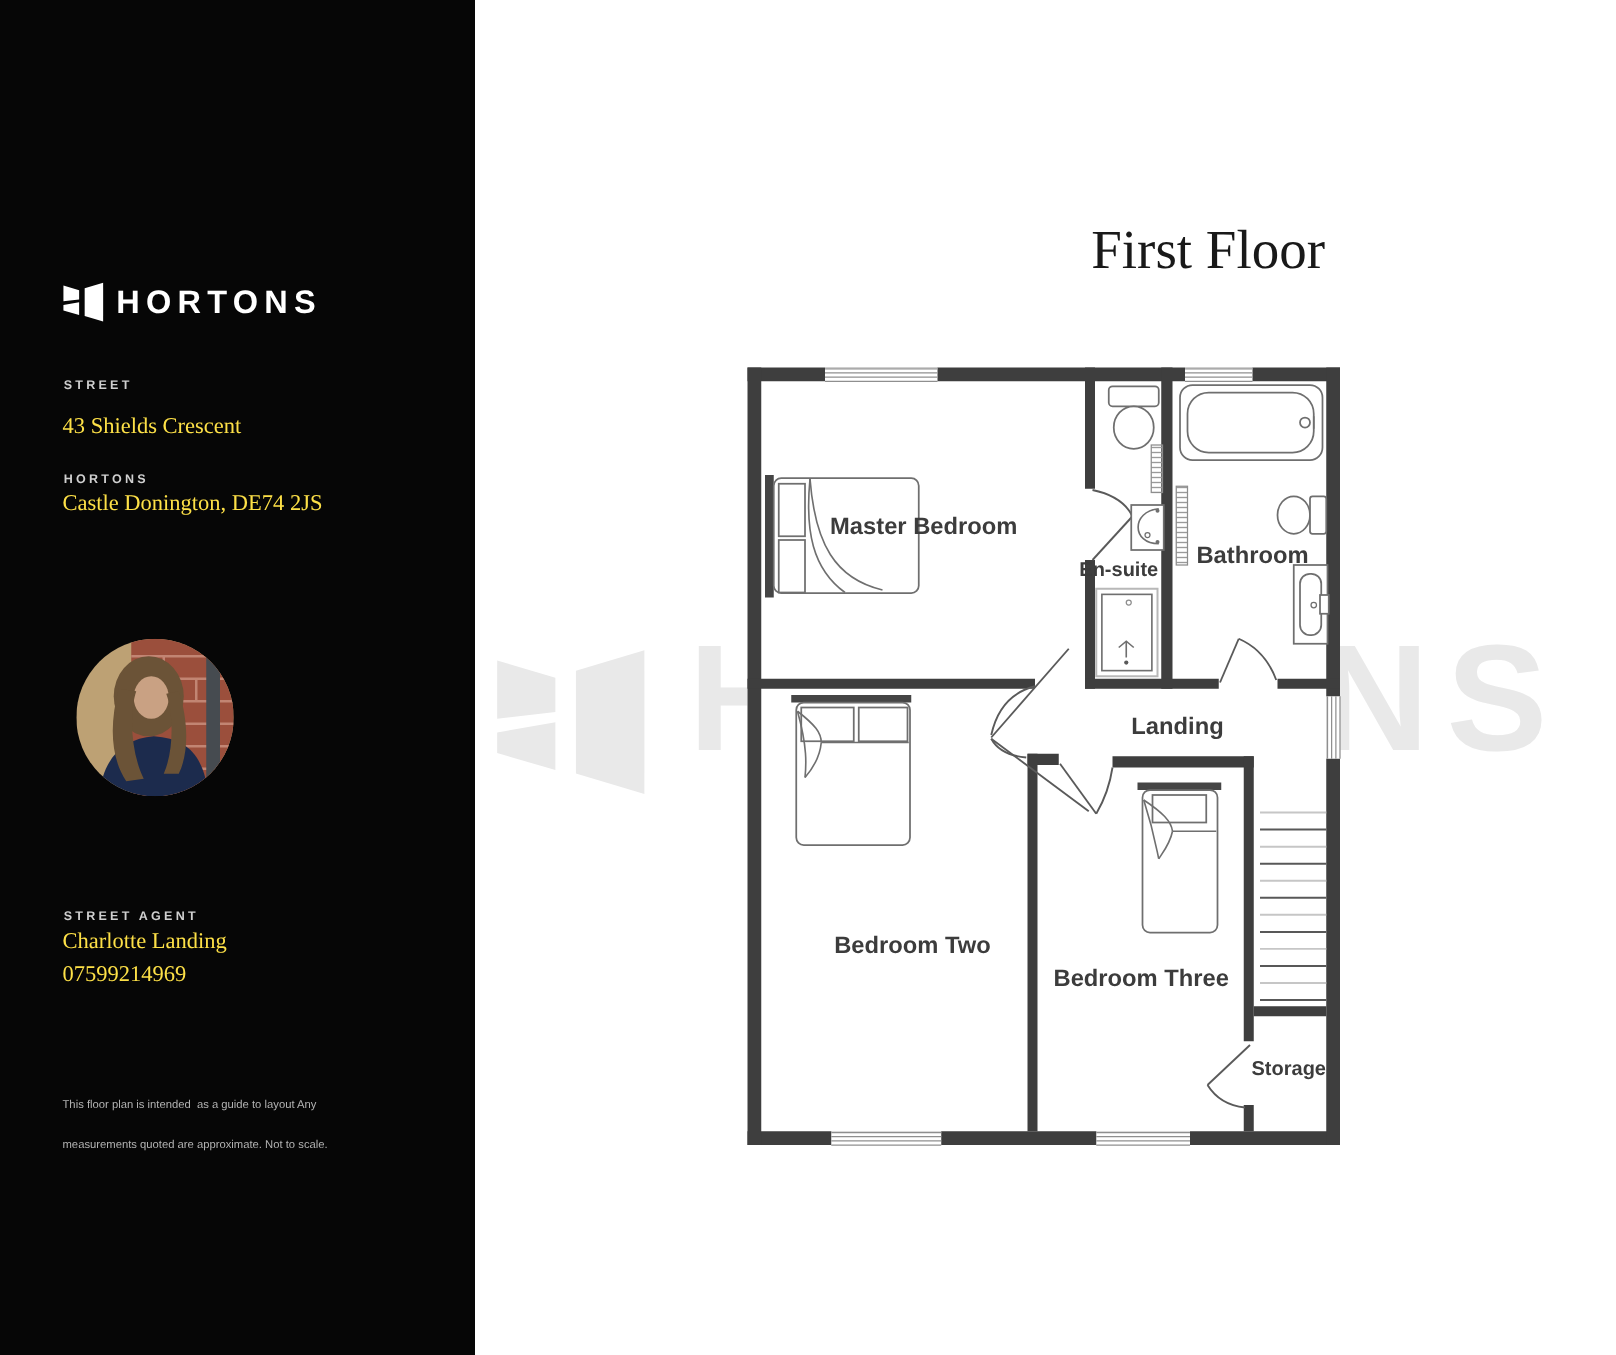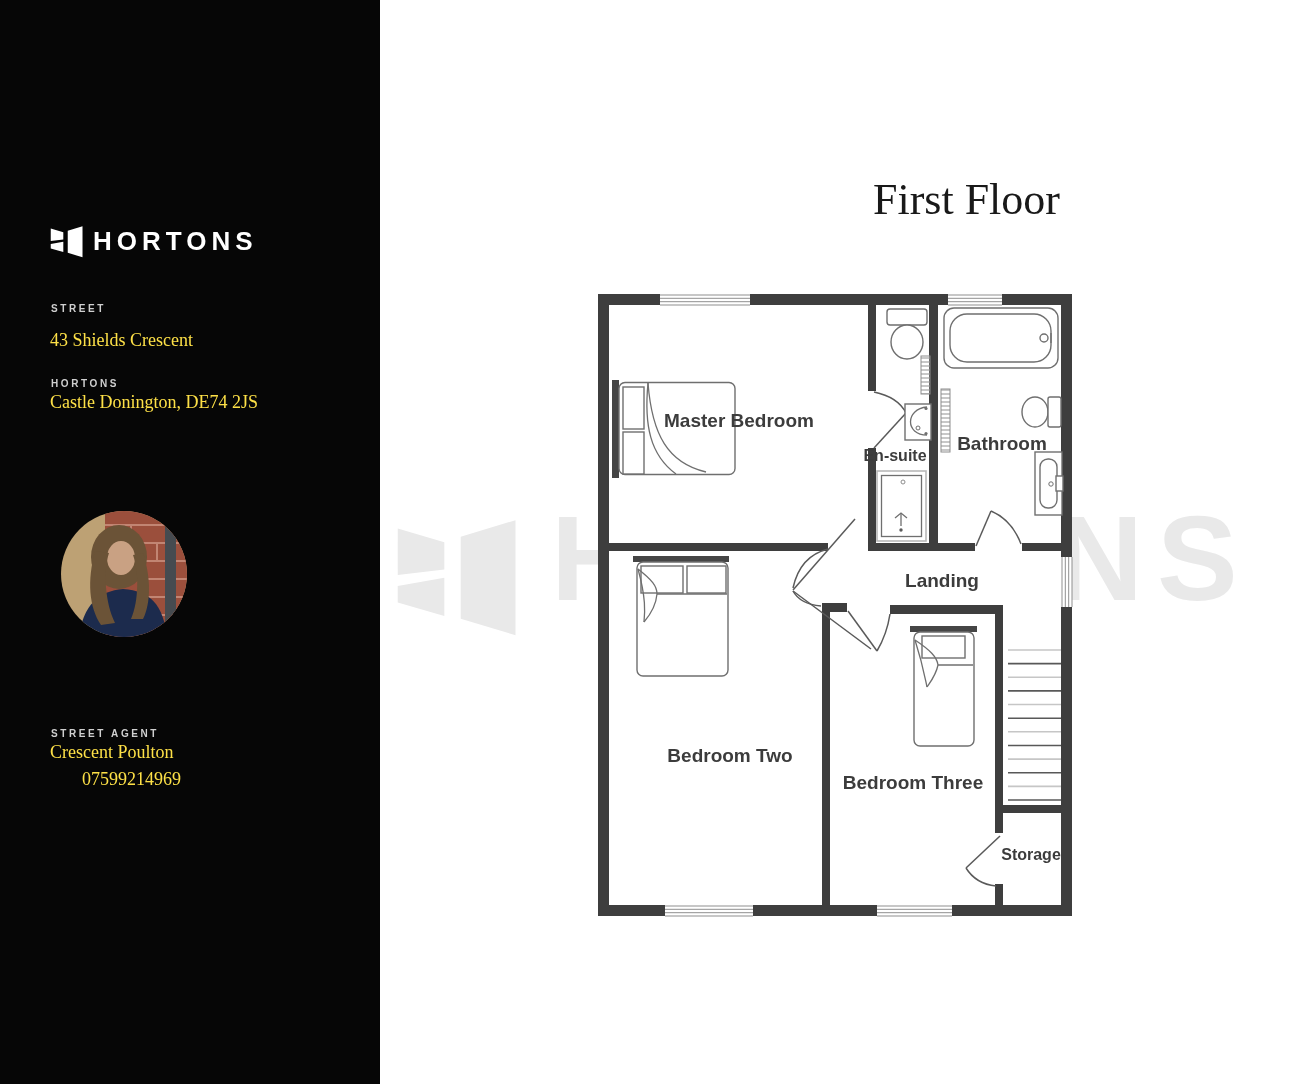--- a/index.html
+++ b/index.html
@@ -78,23 +78,27 @@
         <rect x="104" y="0" width="11" height="126" fill="#464b50"></rect>
         <ellipse cx="58" cy="46" rx="28" ry="32" fill="#6b5337"></ellipse>
         <ellipse cx="60" cy="47" rx="14" ry="17" fill="#c9a183"></ellipse>
         <path d="M18,126 C22,94 38,80 62,78 C90,80 102,94 106,126 Z" fill="#1c2b4d"></path>
         <path d="M34,40 C26,70 28,96 40,114 L54,112 C44,92 42,60 48,42 Z" fill="#6b5337"></path>
         <path d="M82,42 C90,66 90,92 82,108 L70,108 C78,90 78,60 72,44 Z" fill="#6b5337"></path>
       </svg>
     </div>
 
     <div class="side-label" style="top:728px;">STREET AGENT</div>
-    <div class="side-value" style="top:742px;">Crescent Poulton</div>
-    <div class="side-value" style="top:769px;margin-left:32px;">07599214969</div>
-
+    <div class="side-value" style="top:742px;">Charlotte Landing</div>
+    <div class="side-value" style="top:769px;">07599214969</div>
+
+    <div class="disclaimer">
+      <div>This floor plan is intended  as a guide to layout Any</div>
+      <div>measurements quoted are approximate. Not to scale.</div>
+    </div>
   </div>
 
   <svg class="watermark-logo" width="126" height="164" viewBox="0 0 46 46">
     <polygon points="1,6 18,11 18,21 1,23" fill="#e9e9e9"></polygon>
     <polygon points="1,27 18,24 18,38 1,33" fill="#e9e9e9"></polygon>
     <polygon points="24,9 44,3 44,45 24,39" fill="#e9e9e9"></polygon>
   </svg>
   <div class="watermark-text">HORTONS</div>
 
   <div class="title">First Floor</div>

